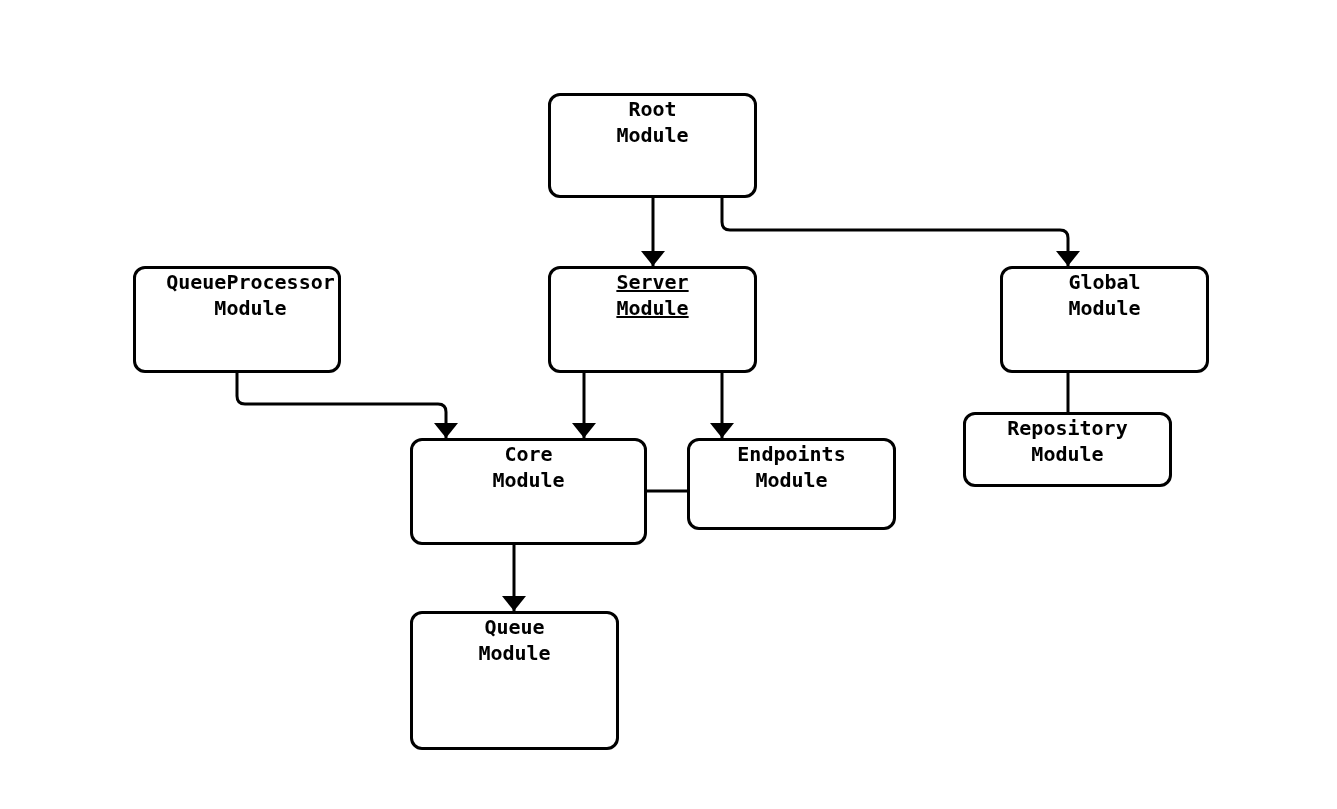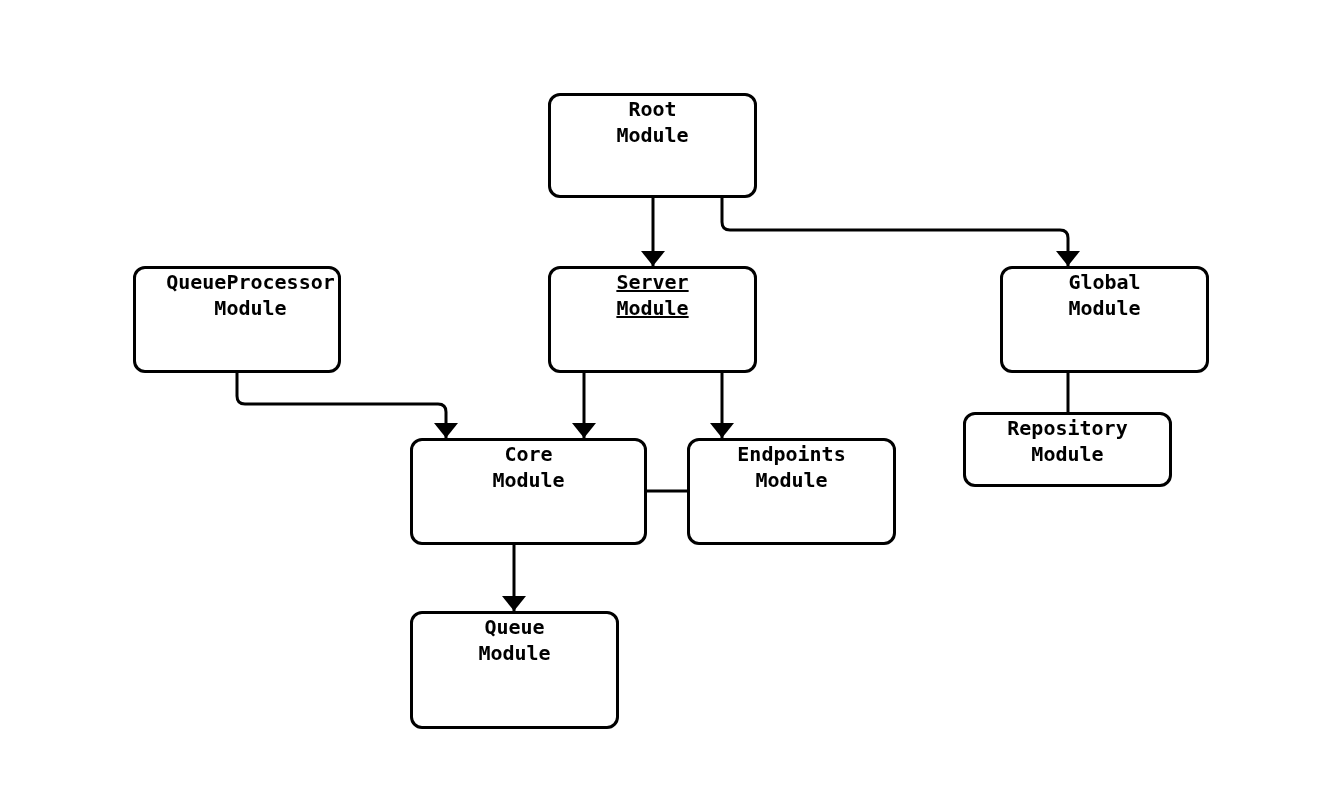--- a/index.html
+++ b/index.html
@@ -68,19 +68,19 @@
     <div class="node" style="left: 548px; top: 93px; width: 209px; height: 105px;"><span>Root
 Module</span></div>
     <div class="node" style="left: 133px; top: 266px; width: 208px; height: 107px; padding-left: 27px;"><span>QueueProcessor
 Module</span></div>
     <div class="node" style="left: 548px; top: 266px; width: 209px; height: 107px; text-decoration: underline;"><span>Server
 Module</span></div>
     <div class="node" style="left: 963px; top: 266px; width: 209px; height: 107px; margin-left: 37px;"><span>Global
 Module</span></div>
     <div class="node" style="left: 410px; top: 438px; width: 237px; height: 107px;"><span>Core
 Module</span></div>
-    <div class="node" style="left: 687px; top: 438px; width: 209px; height: 107px;"><span>Endpoints
+    <div class="node" style="left: 687px; top: 438px; width: 209px; height: 92px;"><span>Endpoints
 Module</span></div>
     <div class="node" style="left: 963px; top: 412px; width: 209px; height: 75px;"><span>Repository
 Module</span></div>
-    <div class="node" style="left: 410px; top: 611px; width: 209px; height: 118px;"><span>Queue
+    <div class="node" style="left: 410px; top: 611px; width: 209px; height: 139px;"><span>Queue
 Module</span></div>
   </div>
 
 </body></html>

